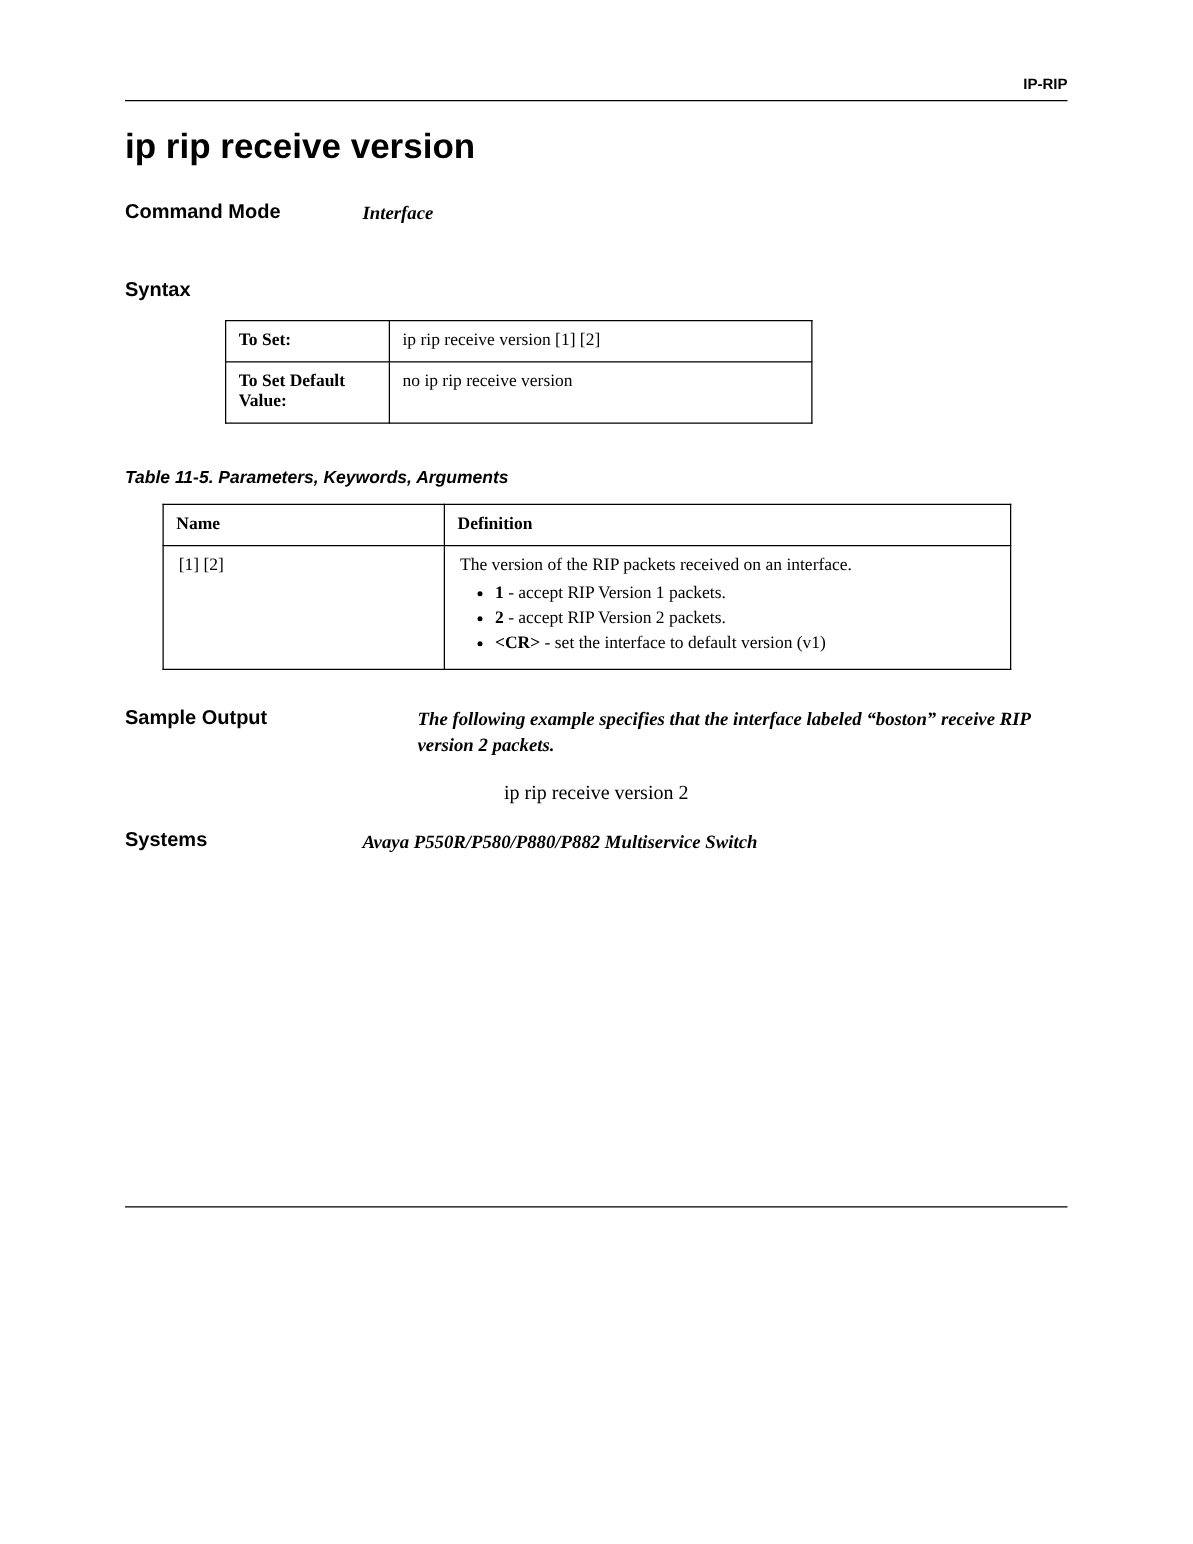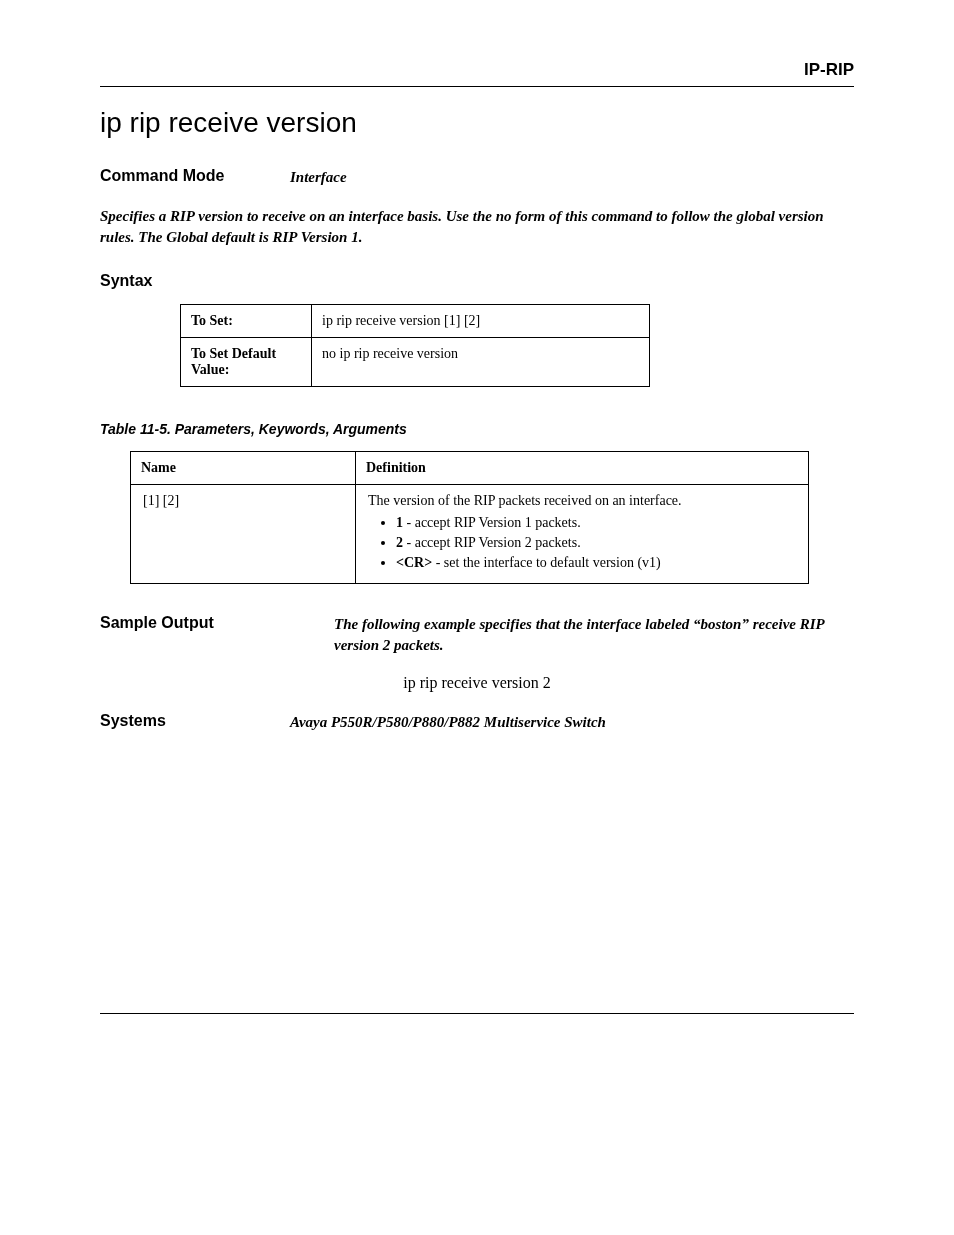--- a/index.html
+++ b/index.html
@@ -8,31 +8,31 @@
     padding: 60px 100px 40px 100px;
     color: #000;
     background: #fff;
     width: 954px;
     box-sizing: border-box;
   }
   .header-tag {
     text-align: right;
     font-family: Arial, Helvetica, sans-serif;
     font-weight: bold;
-    font-size: 17px;
+    font-size: 12px;
     margin-bottom: 6px;
   }
   .top-rule {
     border: none;
     border-top: 1px solid #000;
     margin: 0 0 20px 0;
   }
   h1.title {
     font-family: Arial, Helvetica, sans-serif;
-    font-weight: normal;
+    font-weight: bold;
     font-size: 28px;
     margin: 18px 0 28px 0;
   }
   .row {
     display: flex;
     margin-bottom: 18px;
   }
   .label {
     font-family: Arial, Helvetica, sans-serif;
     font-weight: bold;
@@ -126,21 +126,20 @@
 <hr class="top-rule">
 
 <h1 class="title">ip rip receive version</h1>
 
 <div class="row">
   <div class="label">Command Mode</div>
   <div class="content">Interface</div>
 </div>
 
 <div class="row">
-  <div class="content">Specifies a RIP version to receive on an interface basis. Use the no form of this command to follow the global version rules. The Global default is RIP Version 1.</div>
 </div>
 
 <div class="section-label">Syntax</div>
 
 <table class="syntax-table">
   <tbody>
       <tr>
     <td class="th">To Set:</td>
     <td>ip rip receive version [1] [2]</td>
   </tr>

